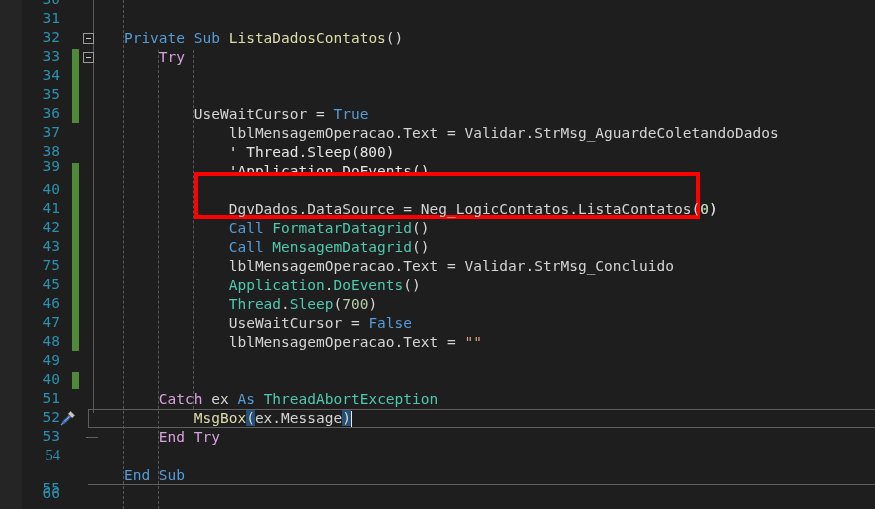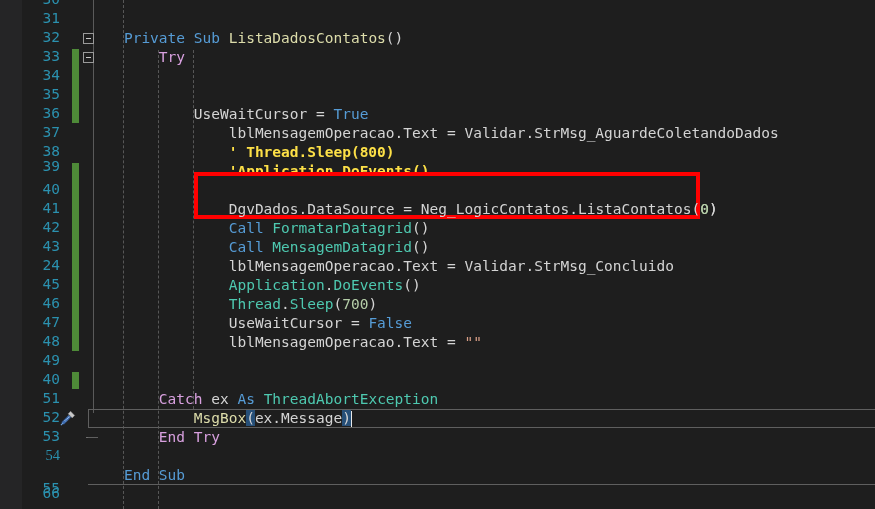--- a/index.html
+++ b/index.html
@@ -46,21 +46,21 @@
   .ln{position:absolute;left:0;white-space:pre;color:#d4d4d4;}
 
   
   .kw{color:#569cd6;}
   .ctrl{color:#d8a0df;}
   .type{color:#4ec9b0;}
   .fn{color:#dcdcaa;}
   .id{color:#d4d4d4;}
   .num{color:#b5cea8;}
   .str{color:#d69d85;}
-  .cmt{color:#fde047;font-weight:bold;}
+  .cmt{color:#e5e5e5;}
   .op{color:#d4d4d4;}
   .mparen{background:#264f78;color:#d4d4d4;}
 
   
   .curline{
     position:absolute;left:88px;right:0;height:19px;
     border-top:1px solid #5f5f5f;border-bottom:1px solid #5f5f5f;
     box-sizing:border-box;pointer-events:none;
   }
   .curline-left{
@@ -120,21 +120,21 @@
       <div class="lineno" style="top: 67px;">34</div>
       <div class="lineno" style="top: 86px;">35</div>
       <div class="lineno" style="top: 105px;">36</div>
       <div class="lineno" style="top: 124px;">37</div>
       <div class="lineno" style="top: 143px;">38</div>
       <div class="lineno" style="top: 158px;">39</div>
       <div class="lineno" style="top: 181px;">40</div>
       <div class="lineno" style="top: 200px;">41</div>
       <div class="lineno" style="top: 219px;">42</div>
       <div class="lineno" style="top: 238px;">43</div>
-      <div class="lineno" style="top: 257px;">24</div>
+      <div class="lineno" style="top: 257px;">75</div>
       <div class="lineno" style="top: 276px;">45</div>
       <div class="lineno" style="top: 295px;">46</div>
       <div class="lineno" style="top: 314px;">47</div>
       <div class="lineno" style="top: 333px;">48</div>
       <div class="lineno" style="top: 352px;">49</div>
       <div class="lineno" style="top: 371px;">40</div>
       <div class="lineno" style="top: 390px;">51</div>
       <div class="lineno" style="top: 409px;">52</div>
       <div class="lineno" style="top: 428px;">53</div>
       <div class="lineno" style="top: 447px; font-family: Liberation Serif, serif;">54</div>

